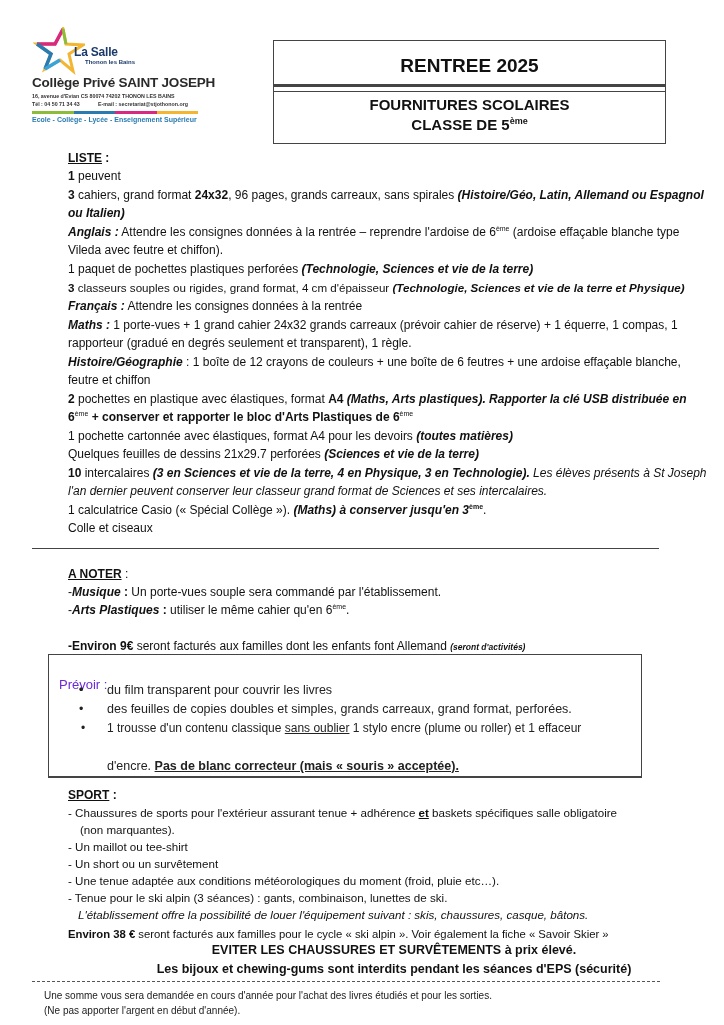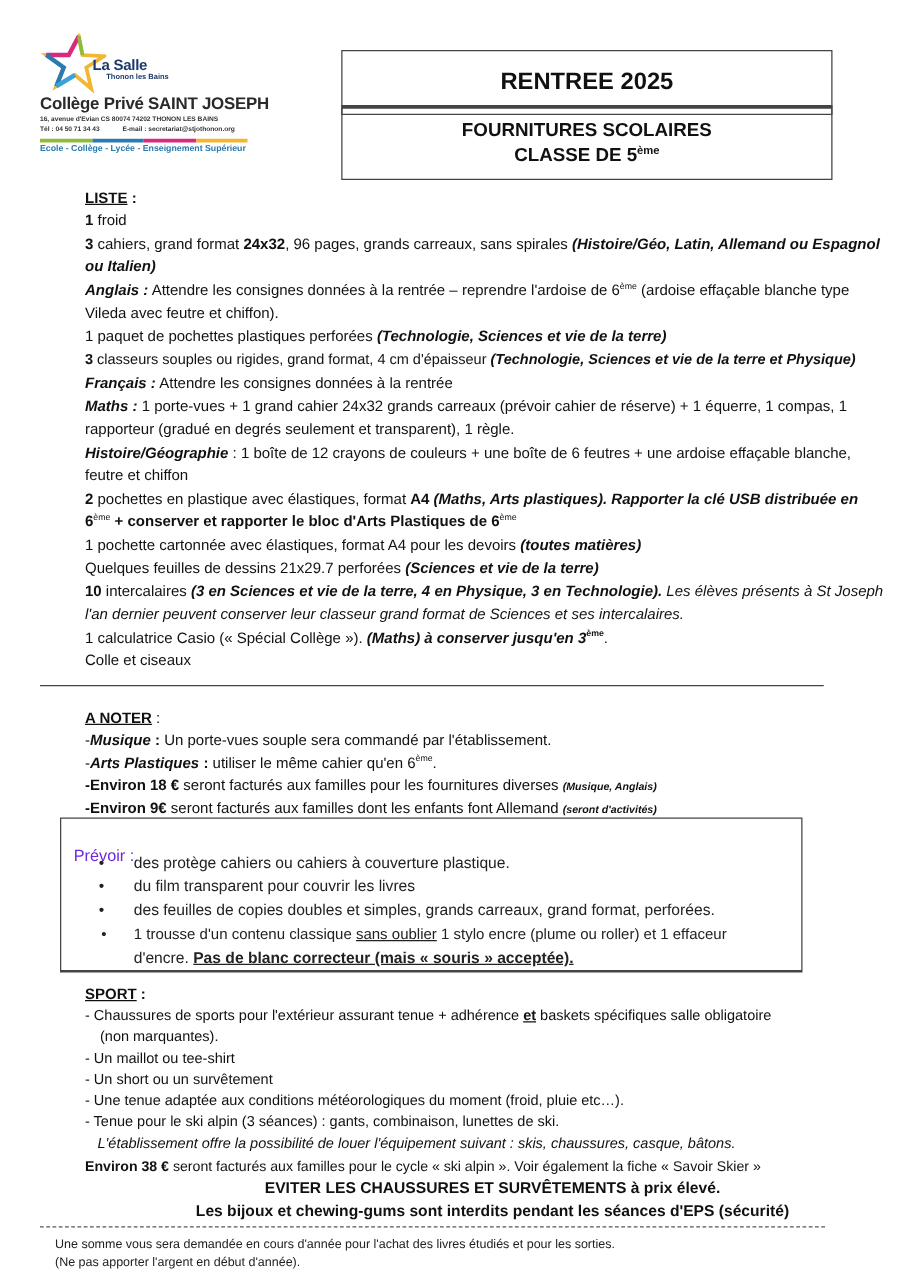--- a/index.html
+++ b/index.html
@@ -80,21 +80,21 @@
 
   <div class="hbox hbox1">
     <span>RENTREE 2025</span>
   </div>
   <div class="hbox hbox2">
     <div>FOURNITURES SCOLAIRES</div>
     <div><span>CLASSE DE 5</span><sup>ème</sup></div>
   </div>
 
   <div class="txt" style="top:149px"><b class="u">LISTE</b><b> :</b></div>
-  <div class="txt" style="top:167px"><b>1</b><span> froid</span></div>
+  <div class="txt" style="top:167px"><b>1</b><span> peuvent</span></div>
   <div class="txt" style="top:186px"><b>3</b><span> cahiers, grand format </span><b>24x32</b><span>, 96 pages, grands carreaux, sans spirales </span><b><i>(Histoire/Géo, Latin, Allemand ou Espagnol</i></b></div>
   <div class="txt" style="top:204px"><b><i>ou Italien)</i></b></div>
   <div class="txt" style="top:223px"><b><i>Anglais :</i></b><span> Attendre les consignes données à la rentrée – reprendre l'ardoise de 6</span><sup>ème</sup><span> (ardoise effaçable blanche type</span></div>
   <div class="txt" style="top:241px"><span>Vileda avec feutre et chiffon).</span></div>
   <div class="txt" style="top:260px"><span>1 paquet de pochettes plastiques perforées </span><b><i>(Technologie, Sciences et vie de la terre)</i></b></div>
   <div class="txt" style="top:279px; font-size:11.6px"><b>3</b><span> classeurs souples ou rigides, grand format, 4 cm d'épaisseur </span><b><i>(Technologie,  Sciences et vie de la terre et Physique)</i></b></div>
   <div class="txt" style="top:297px"><b><i>Français :</i></b><span> Attendre les consignes données à la rentrée</span></div>
   <div class="txt" style="top:316px"><b><i>Maths :</i></b><span> 1 porte-vues + 1 grand cahier 24x32 grands carreaux (prévoir cahier de réserve) + 1 équerre, 1 compas, 1</span></div>
   <div class="txt" style="top:334px"><span>rapporteur (gradué en degrés seulement et transparent), 1 règle.</span></div>
   <div class="txt" style="top:353px"><b><i>Histoire/Géographie</i></b><span> : 1 boîte de 12 crayons de couleurs + une boîte de 6 feutres + une ardoise effaçable blanche,</span></div>
@@ -106,27 +106,26 @@
   <div class="txt" style="top:464px"><b>10</b><span> intercalaires </span><b><i>(3 en Sciences et vie de la terre, 4 en Physique, 3 en Technologie).</i></b><i> Les élèves présents à St Joseph</i></div>
   <div class="txt" style="top:482px"><i>l'an dernier peuvent conserver leur classeur grand format de Sciences et ses intercalaires.</i></div>
   <div class="txt" style="top:501px"><span>1 calculatrice Casio (« Spécial Collège »). </span><b><i>(Maths) à conserver jusqu'en 3</i></b><sup style="font-weight:bold">ème</sup><span>.</span></div>
   <div class="txt" style="top:519px"><span>Colle et ciseaux</span></div>
 
   <div class="hr"></div>
 
   <div class="txt" style="top:565px"><b class="u">A NOTER</b><span> :</span></div>
   <div class="txt" style="top:583px"><span>-</span><b><i>Musique</i></b><b> :</b><span> Un porte-vues souple sera commandé par l'établissement.</span></div>
   <div class="txt" style="top:601px"><span>-</span><b><i>Arts Plastiques</i></b><b> :</b><span> utiliser le même cahier qu'en 6</span><sup>ème</sup><span>.</span></div>
-  <div class="txt" style="top:619px"><b>-Environ 18 €</b><span> seront facturés aux familles pour les fournitures diverses </span><b><i class="sm">(Musique, Anglais)</i></b></div>
   <div class="txt" style="top:637px"><b>-Environ 9€</b><span> seront facturés aux familles dont les enfants font Allemand </span><b><i class="sm">(seront d'activités)</i></b></div>
 
   <div class="pbox">
     <div class="ptitle">Prévoir :</div>
     <ul>
-      <li><span class="bul">•</span><span>des protège cahiers ou cahiers à couverture plastique.</span></li>
+      <li><span class="bul">•</span></li>
       <li><span class="bul">•</span><span>du film transparent pour couvrir les livres</span></li>
       <li><span class="bul">•</span><span>des feuilles de copies doubles et simples, grands carreaux, grand format, perforées.</span></li>
       <li class="last" style="font-size:12px"><span class="bul" style="left:2px">•</span><span>1 trousse d'un contenu classique </span><span class="u">sans oublier</span><span> 1 stylo encre (plume ou roller) et 1 effaceur</span></li>
     </ul>
     <div class="cont"><span>d'encre. </span><b class="u">Pas de blanc correcteur (mais « souris » acceptée).</b></div>
   </div>
 
   <div class="txt" style="top:786px"><b class="u">SPORT</b><b> :</b></div>
   <div class="txt" style="top:804px; font-size:11.6px"><span>- Chaussures de sports pour l'extérieur assurant tenue + adhérence </span><b class="u">et</b><span> baskets spécifiques salle obligatoire</span></div>
   <div class="txt" style="top:821px; left:44px; font-size:11.6px"><span>(non marquantes).</span></div>

